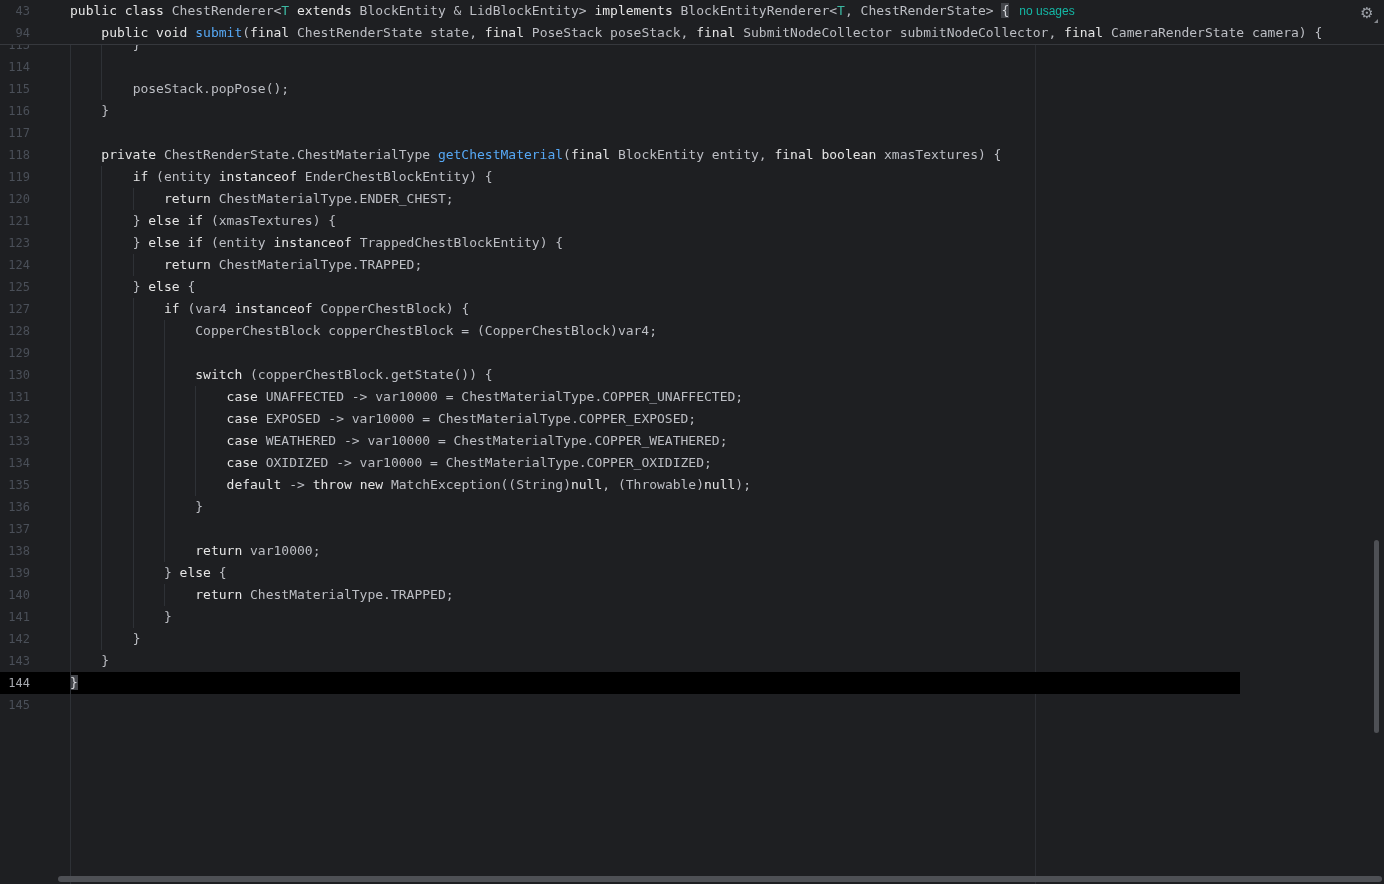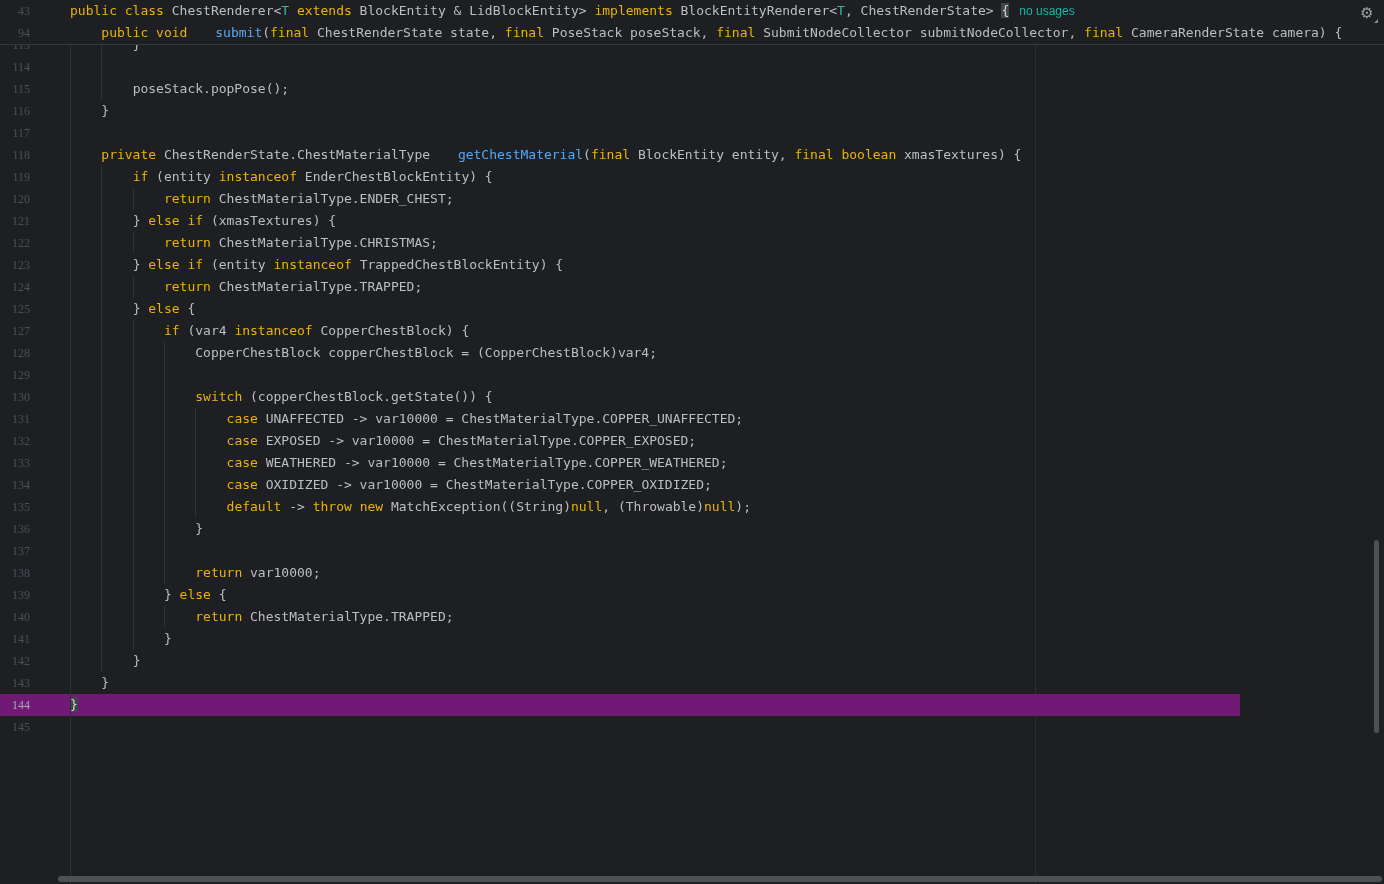--- a/index.html
+++ b/index.html
@@ -6,31 +6,31 @@
   body{font-family:"DejaVu Sans Mono",monospace;font-size:13px;line-height:22px;color:#bcbec4;}
   #editor{position:relative;width:1384px;height:884px;overflow:hidden;}
 
   
   #margin-line{position:absolute;left:1035px;top:44px;bottom:0;width:1px;background:#2c2e33;z-index:1;}
   
   #gutter-sep{position:absolute;left:70px;top:0;bottom:0;width:1px;background:#2e3136;z-index:3;}
 
   #lines{position:absolute;left:0;top:34px;width:1240px;z-index:2;}
   .line{height:22px;white-space:pre;display:flex;}
-  .line.current{background:#701a75;}
+  .line.current{background:#000000;}
   .gutter{flex:0 0 70px;width:70px;}
-  .ln{display:inline-block;width:30px;text-align:right;color:#4a4f58;font-size:12px;font-family:Liberation Serif, serif;}
+  .ln{display:inline-block;width:30px;text-align:right;color:#4a4f58;font-size:12px;}
   .line.current .ln{color:#a7aab0;}
   .code{flex:1 1 auto;white-space:pre;}
 
   .isp{display:inline-block;white-space:pre;}
   .ig{background:linear-gradient(to right,#2e3136 1px,transparent 1px);}
 
-  .tok-k{color:#eab308;}
-  .tok-m{color:#56a8f5;margin-left:20px;}
+  .tok-k{color:#e5e5e5;}
+  .tok-m{color:#56a8f5;}
   .tok-t{color:#3cb8a2;}
   .tok-br{background:#43454a;color:#d4d6da;}
   .tok-h{font-family:"Liberation Sans",sans-serif;font-size:12px;color:#14b8a6;margin-left:10px;}
 
   
   #sticky{position:absolute;left:0;top:0;width:1384px;height:44px;background:#1e1f22;border-bottom:1px solid #36383d;z-index:4;}
 
   
   #gear-btn{position:absolute;top:3px;right:7px;width:20px;height:20px;z-index:6;color:#9da1a8;
             font-family:"DejaVu Sans",sans-serif;font-size:15px;line-height:20px;text-align:center;cursor:pointer;}
@@ -49,21 +49,20 @@
   <div id="lines">
       <div class="line"><div class="gutter"><span class="ln">113</span></div><div class="code"><span class="isp">    </span><span class="isp ig">    </span><span>}</span></div></div>
       <div class="line"><div class="gutter"><span class="ln">114</span></div><div class="code"><span class="isp">    </span><span class="isp ig">    </span></div></div>
       <div class="line"><div class="gutter"><span class="ln">115</span></div><div class="code"><span class="isp">    </span><span class="isp ig">    </span><span>poseStack.popPose();</span></div></div>
       <div class="line"><div class="gutter"><span class="ln">116</span></div><div class="code"><span class="isp">    </span><span>}</span></div></div>
       <div class="line"><div class="gutter"><span class="ln">117</span></div><div class="code"><span class="isp">    </span></div></div>
       <div class="line"><div class="gutter"><span class="ln">118</span></div><div class="code"><span class="isp">    </span><span class="tok-k">private</span><span> ChestRenderState.ChestMaterialType </span><span class="tok-m">getChestMaterial</span><span>(</span><span class="tok-k">final</span><span> BlockEntity entity, </span><span class="tok-k">final</span><span> </span><span class="tok-k">boolean</span><span> xmasTextures) {</span></div></div>
       <div class="line"><div class="gutter"><span class="ln">119</span></div><div class="code"><span class="isp">    </span><span class="isp ig">    </span><span class="tok-k">if</span><span> (entity </span><span class="tok-k">instanceof</span><span> EnderChestBlockEntity) {</span></div></div>
       <div class="line"><div class="gutter"><span class="ln">120</span></div><div class="code"><span class="isp">    </span><span class="isp ig">    </span><span class="isp ig">    </span><span class="tok-k">return</span><span> ChestMaterialType.ENDER_CHEST;</span></div></div>
       <div class="line"><div class="gutter"><span class="ln">121</span></div><div class="code"><span class="isp">    </span><span class="isp ig">    </span><span>} </span><span class="tok-k">else</span><span> </span><span class="tok-k">if</span><span> (xmasTextures) {</span></div></div>
-      <div class="line"><div class="gutter"><span class="ln">122</span></div><div class="code"><span class="isp">    </span><span class="isp ig">    </span><span class="isp ig">    </span><span class="tok-k">return</span><span> ChestMaterialType.CHRISTMAS;</span></div></div>
       <div class="line"><div class="gutter"><span class="ln">123</span></div><div class="code"><span class="isp">    </span><span class="isp ig">    </span><span>} </span><span class="tok-k">else</span><span> </span><span class="tok-k">if</span><span> (entity </span><span class="tok-k">instanceof</span><span> TrappedChestBlockEntity) {</span></div></div>
       <div class="line"><div class="gutter"><span class="ln">124</span></div><div class="code"><span class="isp">    </span><span class="isp ig">    </span><span class="isp ig">    </span><span class="tok-k">return</span><span> ChestMaterialType.TRAPPED;</span></div></div>
       <div class="line"><div class="gutter"><span class="ln">125</span></div><div class="code"><span class="isp">    </span><span class="isp ig">    </span><span>} </span><span class="tok-k">else</span><span> {</span></div></div>
       <div class="line"><div class="gutter"><span class="ln">127</span></div><div class="code"><span class="isp">    </span><span class="isp ig">    </span><span class="isp ig">    </span><span class="tok-k">if</span><span> (var4 </span><span class="tok-k">instanceof</span><span> CopperChestBlock) {</span></div></div>
       <div class="line"><div class="gutter"><span class="ln">128</span></div><div class="code"><span class="isp">    </span><span class="isp ig">    </span><span class="isp ig">    </span><span class="isp ig">    </span><span>CopperChestBlock copperChestBlock = (CopperChestBlock)var4;</span></div></div>
       <div class="line"><div class="gutter"><span class="ln">129</span></div><div class="code"><span class="isp">    </span><span class="isp ig">    </span><span class="isp ig">    </span><span class="isp ig">    </span></div></div>
       <div class="line"><div class="gutter"><span class="ln">130</span></div><div class="code"><span class="isp">    </span><span class="isp ig">    </span><span class="isp ig">    </span><span class="isp ig">    </span><span class="tok-k">switch</span><span> (copperChestBlock.getState()) {</span></div></div>
       <div class="line"><div class="gutter"><span class="ln">131</span></div><div class="code"><span class="isp">    </span><span class="isp ig">    </span><span class="isp ig">    </span><span class="isp ig">    </span><span class="isp ig">    </span><span class="tok-k">case</span><span> UNAFFECTED -&gt; var10000 = ChestMaterialType.COPPER_UNAFFECTED;</span></div></div>
       <div class="line"><div class="gutter"><span class="ln">132</span></div><div class="code"><span class="isp">    </span><span class="isp ig">    </span><span class="isp ig">    </span><span class="isp ig">    </span><span class="isp ig">    </span><span class="tok-k">case</span><span> EXPOSED -&gt; var10000 = ChestMaterialType.COPPER_EXPOSED;</span></div></div>
       <div class="line"><div class="gutter"><span class="ln">133</span></div><div class="code"><span class="isp">    </span><span class="isp ig">    </span><span class="isp ig">    </span><span class="isp ig">    </span><span class="isp ig">    </span><span class="tok-k">case</span><span> WEATHERED -&gt; var10000 = ChestMaterialType.COPPER_WEATHERED;</span></div></div>

